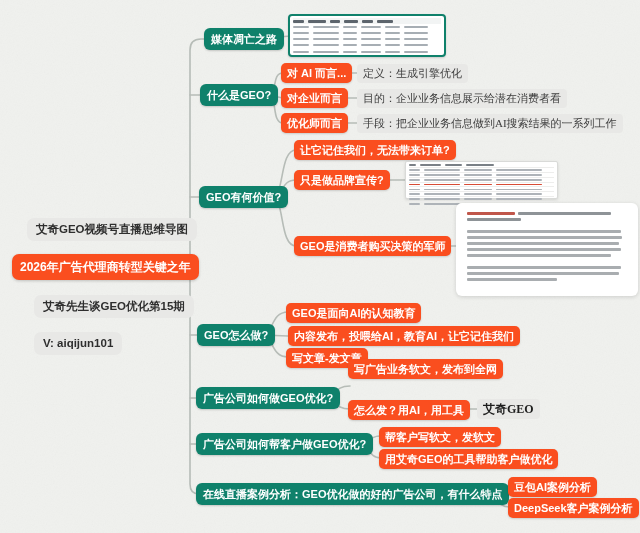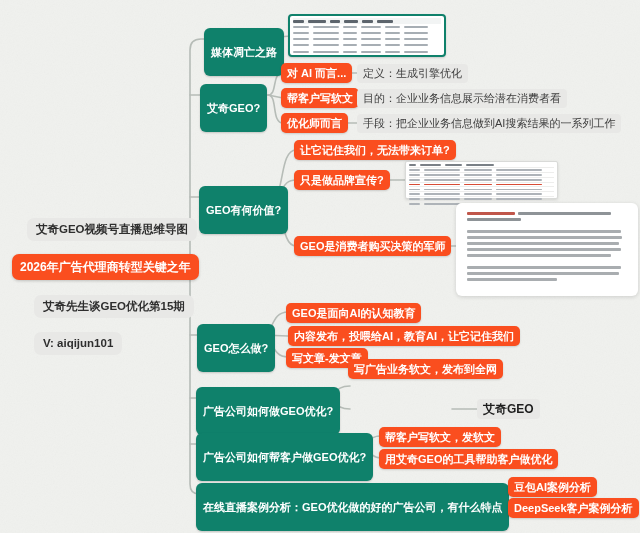--- a/index.html
+++ b/index.html
@@ -19,34 +19,35 @@
     position:absolute;z-index:2;
     white-space:nowrap;
     box-sizing:border-box;
     border-radius:5px;
     font-size:11px;
     line-height:20px;
   }
   .branch{
     background:var(--teal,#0f816b);
     color:#fff;font-weight:bold;
-    padding:14px 7px;border-radius:6px;
+    padding:1px 7px;border-radius:6px;
     box-shadow:0 1px 2px rgba(0,0,0,.18);
   }
   .child{
     background:var(--orange,#fa4e1f);
     color:#fff;font-weight:bold;
     padding:0 6px;border-radius:5px;
     box-shadow:0 1px 2px rgba(0,0,0,.15);
   }
   .leafgray{
     background:var(--graybg,#e8e8e6);
     color:#3c3c3c;
     padding:0 6px;border-radius:4px;
     line-height:19px;
+    font-family:Liberation Serif, serif;
   }
   .leafgray.strong{font-weight:bold;color:#1e1e1e;font-size:12px;line-height:20px;}
   .infobox{
     position:absolute;z-index:2;white-space:nowrap;
     background:var(--graybg,#e8e8e6);
     color:#2e2e2e;font-weight:bold;
     font-size:11.5px;line-height:23px;
     padding:0 9px;border-radius:7px;
   }
   .rootnode{
@@ -180,23 +181,23 @@
       <div class="trow" style="height: 6.1px;">
         <div class="tbar" style="width: 16px; height: 2px; background: rgb(167, 174, 180);"></div>
         <div class="tbar" style="width: 26px; height: 2px; background: rgb(167, 174, 180);"></div>
         <div class="tbar" style="width: 14px; height: 2px; background: rgb(167, 174, 180);"></div>
         <div class="tbar" style="width: 20px; height: 2px; background: rgb(167, 174, 180);"></div>
         <div class="tbar" style="width: 15px; height: 2px; background: rgb(167, 174, 180);"></div>
         <div class="tbar" style="width: 24px; height: 2px; background: rgb(167, 174, 180);"></div>
       </div>
     </div>
 
-  <div class="node branch" style="left:200px;top:84px">艾奇GEO?</div>
+  <div class="node branch" style="left:200px;top:84px">什么是GEO?</div>
   <div class="node child" style="left:281px;top:63px">对 AI 而言...</div>
-  <div class="node child" style="left:281px;top:88px">帮客户写软文</div>
+  <div class="node child" style="left:281px;top:88px">对企业而言</div>
   <div class="node child" style="left:281px;top:113px">优化师而言</div>
   <div class="node leafgray" style="left:357px;top:64px">定义：生成引擎优化</div>
   <div class="node leafgray" style="left:357px;top:89px">目的：企业业务信息展示给潜在消费者看</div>
   <div class="node branch" style="left:199px;top:186px">GEO有何价值?</div>
 
   <div class="node leafgray" style="left:357px;top:114px">手段：把企业业务信息做到AI搜索结果的一系列工作</div>
   <div class="node child" style="left:294px;top:140px">让它记住我们，无法带来订单?</div>
   <div class="node child" style="left:294px;top:170px">只是做品牌宣传?</div>
   <div class="node child" style="left:294px;top:236px">GEO是消费者购买决策的军师</div>
   <div class="thumb thumb-table" style="left:405px;top:161px;width:153px;height:38px" id="thumb2">
@@ -291,20 +292,21 @@
       </div>
     </div>
 
   <div class="node child" style="left:286px;top:303px">GEO是面向AI的认知教育</div>
   <div class="node branch" style="left:197px;top:324px">GEO怎么做?</div>
   <div class="node child" style="left:288px;top:326px">内容发布，投喂给AI，教育AI，让它记住我们</div>
   <div class="node child" style="left:286px;top:348px">写文章-发文章</div>
 
   <div class="node branch" style="left:196px;top:387px">广告公司如何做GEO优化?</div>
   <div class="node child" style="left:348px;top:359px">写广告业务软文，发布到全网</div>
+  <div class="node child" style="left:348px;top:400px">怎么发？用AI，用工具</div>
   <div class="node leafgray strong" style="left:477px;top:399px">艾奇GEO</div>
 
   <div class="node branch" style="left:196px;top:433px">广告公司如何帮客户做GEO优化?</div>
   <div class="node child" style="left:379px;top:427px">帮客户写软文，发软文</div>
   <div class="node child" style="left:379px;top:449px">用艾奇GEO的工具帮助客户做优化</div>
 
   <div class="node branch" style="left:196px;top:483px">在线直播案例分析：GEO优化做的好的广告公司，有什么特点</div>
   <div class="node child" style="left:508px;top:477px">豆包AI案例分析</div>
   <div class="node child" style="left:508px;top:498px">DeepSeek客户案例分析</div>
 

